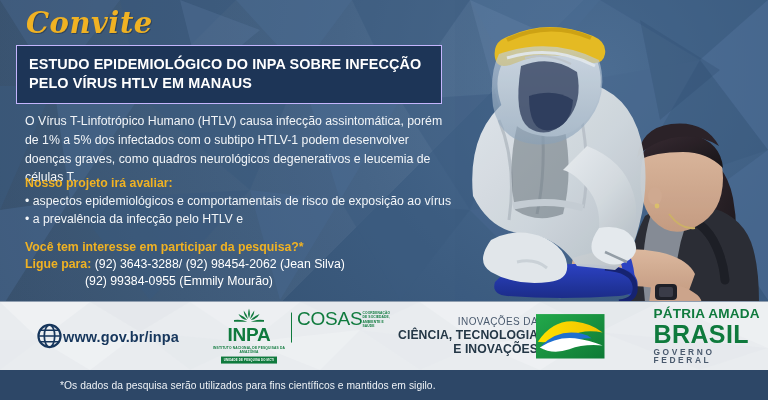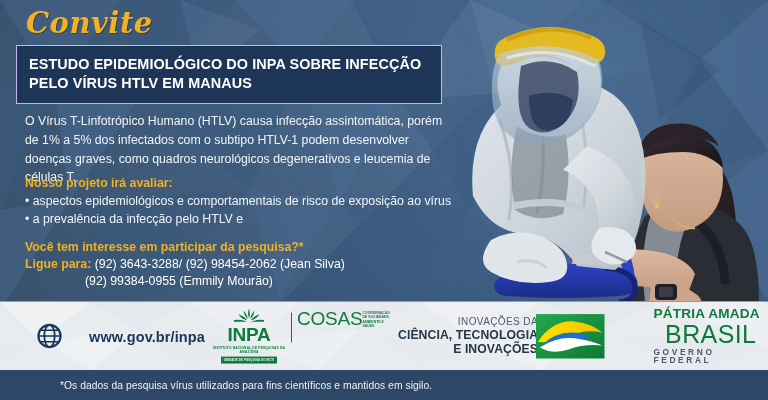--- a/index.html
+++ b/index.html
@@ -74,21 +74,21 @@
   .footer{
     position:absolute;left:0;top:301px;width:768px;height:68px;
     background:#e9ecef;overflow:hidden;
     border-top:1px solid #8f9eb0;
     border-bottom:1px solid #8f9eb0;
   }
   .footer svg.tex{position:absolute;inset:0;width:100%;height:100%;}
   .footer-inner{position:relative;height:100%;display:flex;align-items:center;}
 
   .gov-link{position:absolute;left:36px;top:50%;transform:translateY(-50%);
-    display:flex;align-items:center;gap:26px;}
+    display:flex;align-items:center;gap:0;}
   .gov-link .url{color:#16365c;font-weight:700;font-size:14.5px;letter-spacing:.1px;}
 
   .inpa-logo{position:absolute;left:212px;top:50%;transform:translateY(-50%);
     display:flex;align-items:flex-start;}
   .inpa-left{display:flex;flex-direction:column;align-items:center;width:74px;}
   .inpa-word{color:#0f7a3d;font-weight:700;font-size:19px;letter-spacing:-.3px;line-height:1;}
   .inpa-sub{color:#0f7a3d;font-size:3.3px;line-height:1.35;text-align:center;
     letter-spacing:.15px;margin-top:2px;font-weight:700;}
   .inpa-badge{margin-top:2px;background:#0f7a3d;color:#fff;font-size:2.8px;
     padding:1.5px 3px;letter-spacing:.2px;font-weight:700;}
@@ -101,22 +101,22 @@
   .ministry{position:absolute;left:398px;top:50%;transform:translateY(-50%);
     text-align:right;color:#3e4f63;}
   .ministry .m1{font-size:10px;letter-spacing:.4px;line-height:1.15;color:#4a5a6e;}
   .ministry .m2{font-size:12.2px;font-weight:700;letter-spacing:.1px;line-height:1.18;color:#243746;}
 
   .brasil{position:absolute;left:536px;top:50%;transform:translateY(-50%);
     display:flex;align-items:center;gap:9px;}
   .brasil .flag{width:74px;height:48px;display:block;}
   .brasil .txt{line-height:1;margin-left:40px;}
   .brasil .b1{color:#0f7a3d;font-weight:700;font-size:13.6px;letter-spacing:.2px;}
-  .brasil .b2{color:#0f7a3d;font-weight:400;font-size:25px;letter-spacing:.4px;
-    line-height:.96;margin-top:1px;text-align:center;}
+  .brasil .b2{color:#0f7a3d;font-weight:700;font-size:25px;letter-spacing:.4px;
+    line-height:.96;margin-top:1px;}
   .brasil .b3{color:#4a5a6e;font-weight:700;font-size:8.4px;letter-spacing:2.6px;margin-top:2px;}
 
   
   .disclaimer{
     position:absolute;left:0;top:370px;width:768px;height:30px;
     background:#2d4767;
     display:flex;align-items:center;justify-content:flex-start;
   }
   .disclaimer .d{color:#eef2f6;font-size:10.3px;padding-left:60px;letter-spacing:.05px;}
 </style>
@@ -370,16 +370,16 @@
           <div class="b1">PÁTRIA AMADA</div>
           <div class="b2">BRASIL</div>
           <div class="b3">GOVERNO FEDERAL</div>
         </div>
       </div>
 
     </div>
   </div>
 
   <div class="disclaimer">
-    <span class="d">*Os dados da pesquisa vírus utilizados para fins científicos e mantidos em sigilo.</span>
+    <span class="d">*Os dados da pesquisa serão utilizados para fins científicos e mantidos em sigilo.</span>
   </div>
 
 </div>
 
 </body></html>

